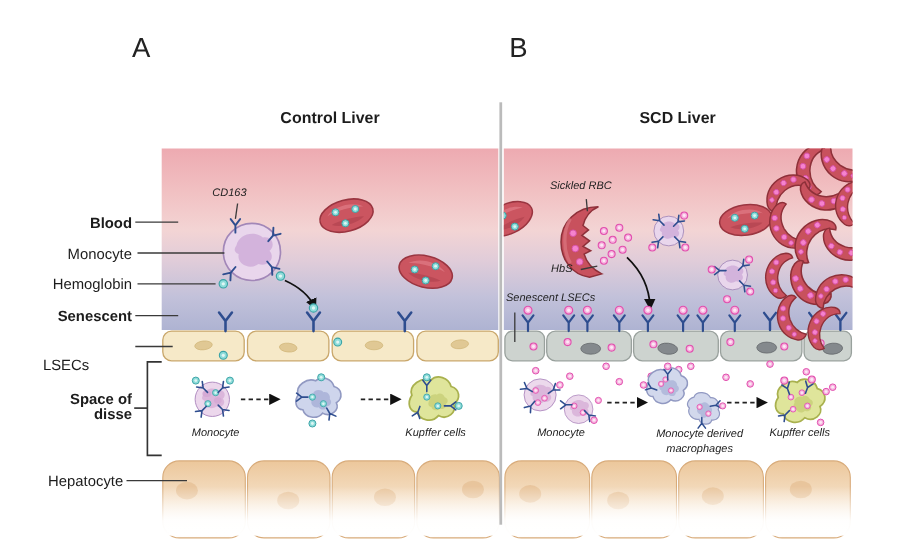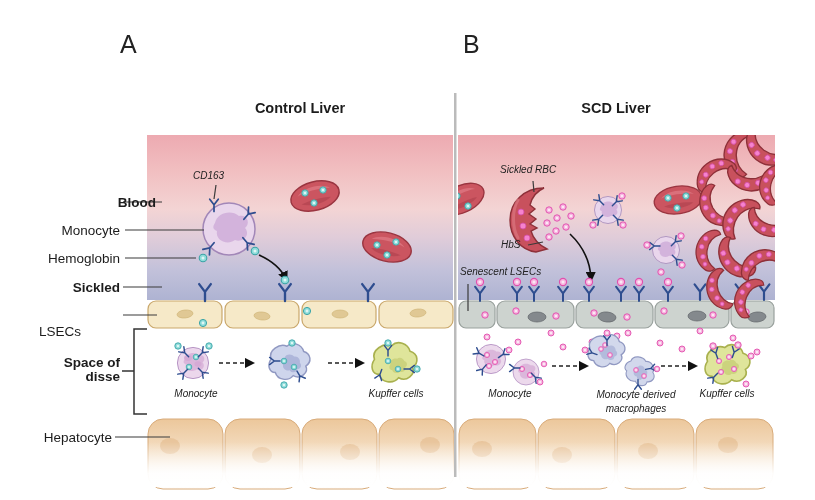--- a/index.html
+++ b/index.html
@@ -392,24 +392,24 @@
     <path d="M147,329 L134,329 L134,414 L147,414" fill="none" stroke="#333" stroke-width="1.5"></path>
     <path d="M122,371 L134,371" fill="none" stroke="#333" stroke-width="1.5"></path>
   </g>
 </svg>
 
 <div class="lbl panel-letter" style="left:120px;top:30px;">A</div>
 <div class="lbl panel-letter" style="left:463px;top:30px;">B</div>
 <div class="lbl panel-title" style="left:300px;top:100px;text-align:center;">Control Liver</div>
 <div class="lbl panel-title" style="left:616px;top:100px;">SCD Liver</div>
 
-<div class="lbl lab-r bold" style="top:195px;margin-left:36px;">Blood</div>
+<div class="lbl lab-r bold" style="top:195px;">Blood</div>
 <div class="lbl lab-r" style="top:223px;">Monocyte</div>
 <div class="lbl lab-r" style="top:251px;">Hemoglobin</div>
-<div class="lbl lab-r bold" style="top:280px;">Sickled</div>
+<div class="lbl lab-r bold" style="top:280px;">Senescent</div>
 <div class="lbl lab-r" style="top:324px;text-align:center;">LSECs</div>
 <div class="lbl lab-r bold two-line" style="top:356px;">
   <div>Space of</div>
   <div>disse</div>
 </div>
 <div class="lbl lab-r" style="top:430px;width:112px;">Hepatocyte</div>
 
 <div class="lbl inlab" style="left:193px;top:170px;">CD163</div>
 <div class="lbl inlab ctr" style="left:196px;top:388px;">Monocyte</div>
 <div class="lbl inlab ctr" style="left:396px;top:388px;">Kupffer cells</div>

